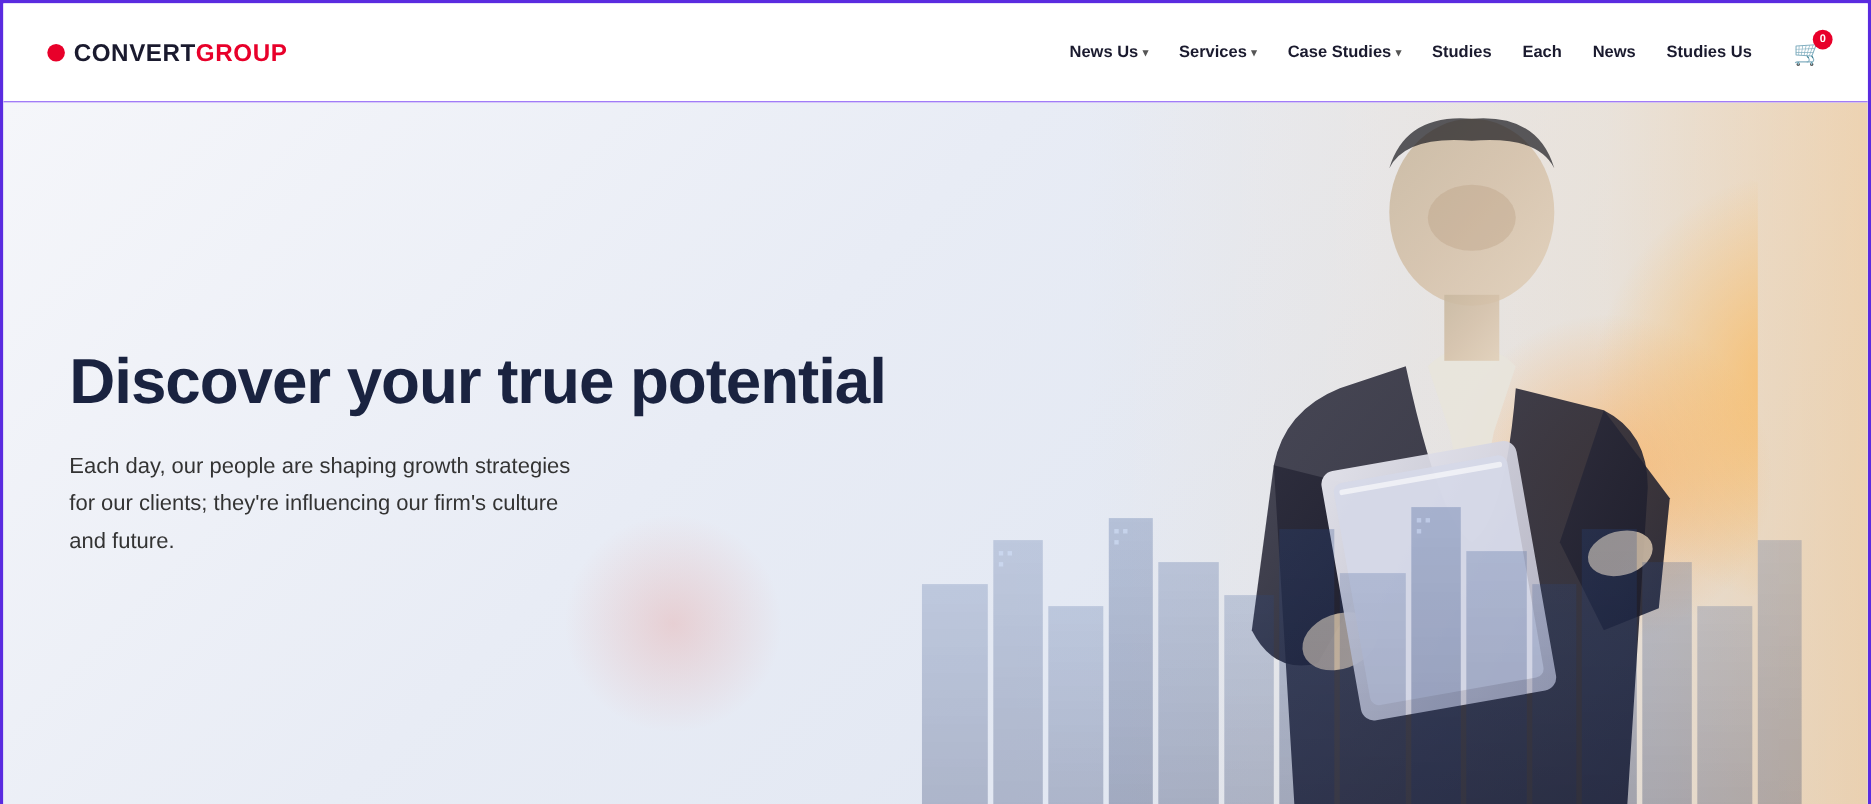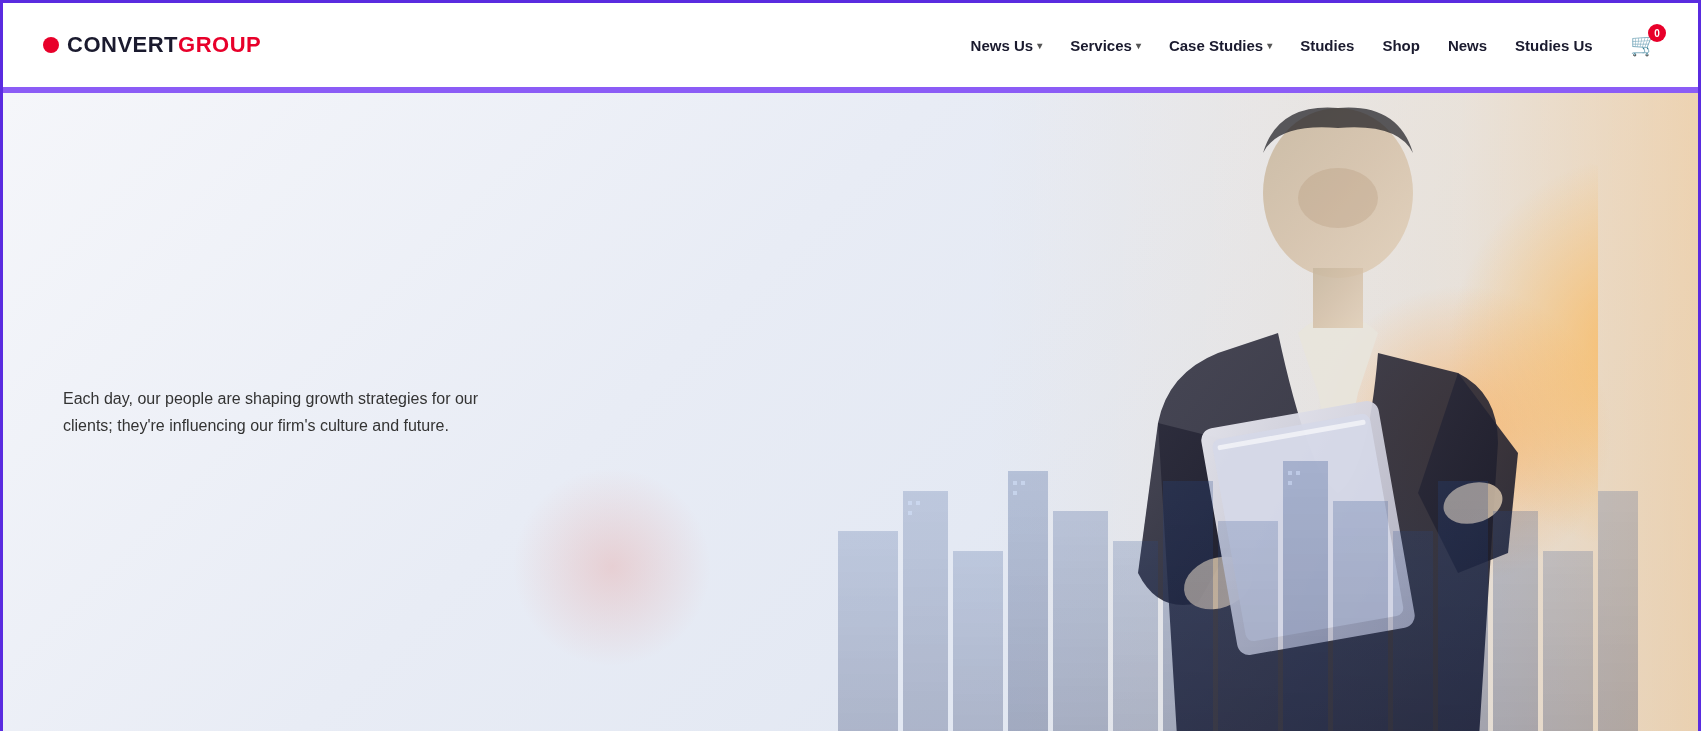--- a/index.html
+++ b/index.html
@@ -17,21 +17,21 @@
     }
 
     
     .header {
       display: flex;
       align-items: center;
       justify-content: space-between;
       padding: 0 40px;
       height: 90px;
       background: #fff;
-      border-bottom: 6px solid #8b5cf6;
+      border-bottom: 1px solid #8b5cf6;
       position: relative;
       z-index: 10;
     }
 
     .logo {
       display: flex;
       align-items: center;
       gap: 8px;
       text-decoration: none;
     }
@@ -164,21 +164,21 @@
     .hero-title {
       font-size: 58px;
       font-weight: 900;
       color: #1a2340;
       line-height: 1.1;
       margin-bottom: 28px;
       letter-spacing: -1px;
     }
 
     .hero-subtitle {
-      font-size: 16px;
+      font-size: 20px;
       color: #333;
       line-height: 1.7;
       max-width: 460px;
       font-weight: 400;
     }
 
     
     .hero-left-glow {
       position: absolute;
       left: 30%;
@@ -222,21 +222,21 @@
       <span class="nav-chevron">▾</span>
     </div>
     <div class="nav-item">
       <span>Case Studies</span>
       <span class="nav-chevron">▾</span>
     </div>
     <div class="nav-item">
       <span>Studies</span>
     </div>
     <div class="nav-item">
-      <span>Shop</span>
+      <span>Each</span>
     </div>
     <div class="nav-item">
       <span>News</span>
     </div>
     <div class="nav-item">
       <span>Studies Us</span>
     </div>
     <div class="cart-btn">
       <span class="cart-icon">🛒</span>
       <span class="cart-badge">0</span>
@@ -342,15 +342,16 @@
 
       <ellipse cx="395" cy="430" rx="30" ry="20" fill="url(#personGrad)" transform="rotate(-15,395,430)"></ellipse>
 
       <ellipse cx="260" cy="125" rx="40" ry="30" fill="rgba(180,150,120,0.3)"></ellipse>
 
       <path d="M185,80 Q200,30 260,35 Q320,30 335,80 Q320,50 260,55 Q200,50 185,80 Z" fill="#1a1a20" opacity="0.7"></path>
     </svg>
   </div>
 
   <div class="hero-content">
+    <h1 class="hero-title">Discover your true potential</h1>
     <p class="hero-subtitle">Each day, our people are shaping growth strategies for our clients; they're influencing our firm's culture and future.</p>
   </div>
 </section>
 
 </body></html>

